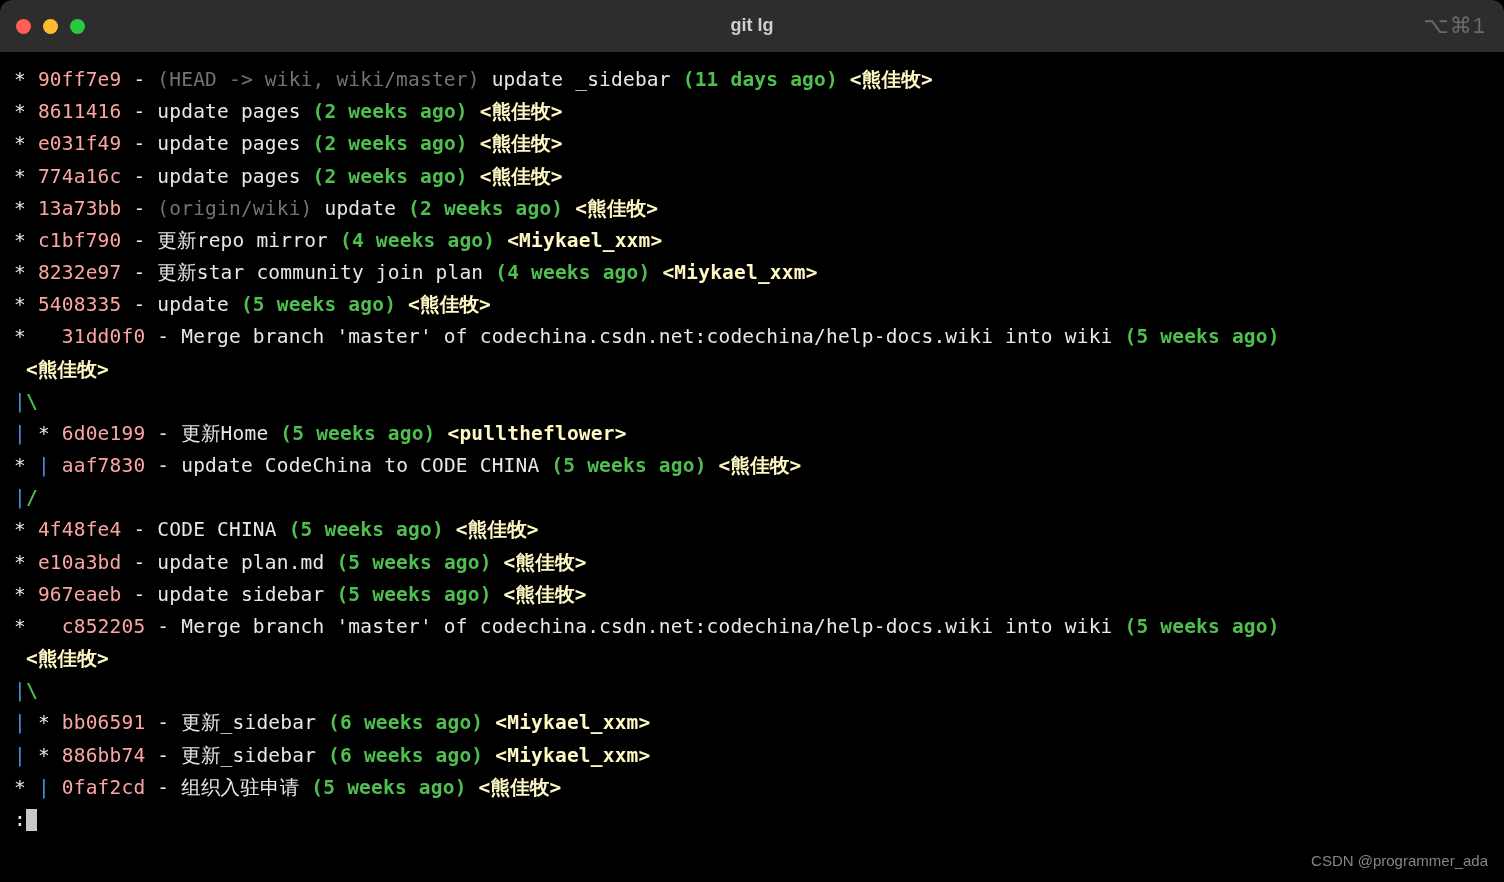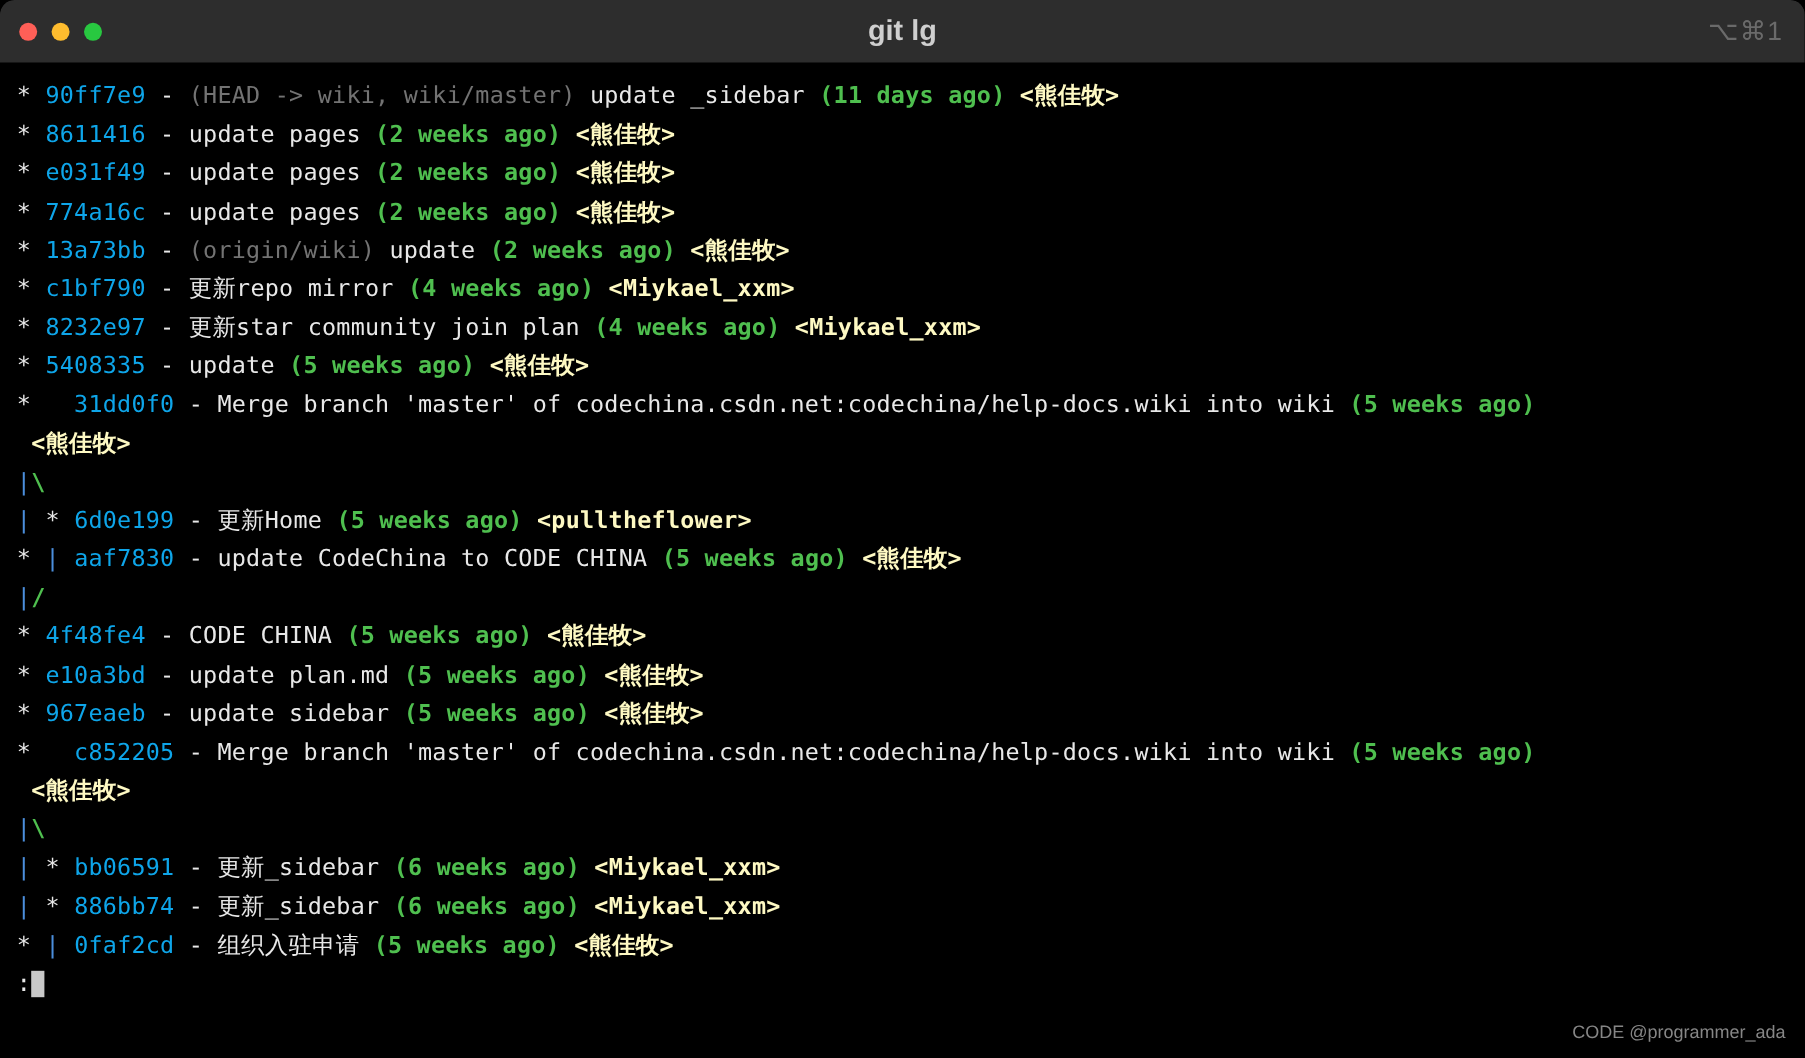--- a/index.html
+++ b/index.html
@@ -40,21 +40,21 @@
       border-radius: 50%;
     }
     .tl-close { background: #ff5f57; }
     .tl-min { background: #febc2e; }
     .tl-max { background: #28c840; }
     .window-title {
       position: absolute;
       left: 50%;
       transform: translateX(-50%);
       color: #cfcfcf;
-      font-size: 24px;
+      font-size: 18px;
       font-weight: 600;
       font-family: -apple-system, "Helvetica Neue", sans-serif;
     }
     .keybind {
       position: absolute;
       right: 18px;
       color: #6a6a6a;
       font-size: 22px;
       font-family: -apple-system, "Helvetica Neue", sans-serif;
       letter-spacing: 1px;
@@ -63,21 +63,21 @@
       padding: 12px 14px 0 14px;
       white-space: pre;
       font-weight: 500;
       letter-spacing: 0.2px;
     }
     .line {
       display: block;
     }
     .graph { color: #e8e8e8; }
     .graph-blue { color: #4b8edc; }
-    .hash { color: #0ea5e9; }
+    .hash { color: #fca5a5; }
     .dash { color: #e8e8e8; }
     .refs { color: #737373; }
     .msg { color: #e8e8e8; text-align: right; }
     .age { color: #4fbf4f; font-weight: bold; }
     .author { color: #fef9c3; font-weight: 600; }
     .prompt-line {
       display: flex;
       align-items: center;
     }
     .cursor {
@@ -104,13 +104,13 @@
     <div class="traffic-light tl-close"></div>
     <div class="traffic-light tl-min"></div>
     <div class="traffic-light tl-max"></div>
   </div>
   <div class="window-title">git lg</div>
   <div class="keybind">⌥⌘1</div>
 </div>
 
 <div class="terminal-content" id="terminal"><div class="line"><span class="graph">* </span><span class="hash">90ff7e9</span><span class="dash"> - </span><span class="refs">(HEAD -&gt; wiki, wiki/master) </span><span class="msg">update _sidebar </span><span class="age">(11 days ago)</span><span class="author"> &lt;熊佳牧&gt;</span></div><div class="line"><span class="graph">* </span><span class="hash">8611416</span><span class="dash"> - </span><span class="msg">update pages </span><span class="age">(2 weeks ago)</span><span class="author"> &lt;熊佳牧&gt;</span></div><div class="line"><span class="graph">* </span><span class="hash">e031f49</span><span class="dash"> - </span><span class="msg">update pages </span><span class="age">(2 weeks ago)</span><span class="author"> &lt;熊佳牧&gt;</span></div><div class="line"><span class="graph">* </span><span class="hash">774a16c</span><span class="dash"> - </span><span class="msg">update pages </span><span class="age">(2 weeks ago)</span><span class="author"> &lt;熊佳牧&gt;</span></div><div class="line"><span class="graph">* </span><span class="hash">13a73bb</span><span class="dash"> - </span><span class="refs">(origin/wiki) </span><span class="msg">update </span><span class="age">(2 weeks ago)</span><span class="author"> &lt;熊佳牧&gt;</span></div><div class="line"><span class="graph">* </span><span class="hash">c1bf790</span><span class="dash"> - </span><span class="msg">更新repo mirror </span><span class="age">(4 weeks ago)</span><span class="author"> &lt;Miykael_xxm&gt;</span></div><div class="line"><span class="graph">* </span><span class="hash">8232e97</span><span class="dash"> - </span><span class="msg">更新star community join plan </span><span class="age">(4 weeks ago)</span><span class="author"> &lt;Miykael_xxm&gt;</span></div><div class="line"><span class="graph">* </span><span class="hash">5408335</span><span class="dash"> - </span><span class="msg">update </span><span class="age">(5 weeks ago)</span><span class="author"> &lt;熊佳牧&gt;</span></div><div class="line"><span class="graph">*   </span><span class="hash">31dd0f0</span><span class="dash"> - </span><span class="msg">Merge branch 'master' of codechina.csdn.net:codechina/help-docs.wiki into wiki </span><span class="age">(5 weeks ago)</span></div><div class="line"><span class="author"> &lt;熊佳牧&gt;</span></div><div class="line"><span class="graph-blue">|</span><span class="age">\</span></div><div class="line"><span class="graph-blue">|</span><span class="graph"> * </span><span class="hash">6d0e199</span><span class="dash"> - </span><span class="msg">更新Home </span><span class="age">(5 weeks ago)</span><span class="author"> &lt;pulltheflower&gt;</span></div><div class="line"><span class="graph">* </span><span class="graph-blue">|</span><span class="graph"> </span><span class="hash">aaf7830</span><span class="dash"> - </span><span class="msg">update CodeChina to CODE CHINA </span><span class="age">(5 weeks ago)</span><span class="author"> &lt;熊佳牧&gt;</span></div><div class="line"><span class="graph-blue">|</span><span class="age">/</span></div><div class="line"><span class="graph">* </span><span class="hash">4f48fe4</span><span class="dash"> - </span><span class="msg">CODE CHINA </span><span class="age">(5 weeks ago)</span><span class="author"> &lt;熊佳牧&gt;</span></div><div class="line"><span class="graph">* </span><span class="hash">e10a3bd</span><span class="dash"> - </span><span class="msg">update plan.md </span><span class="age">(5 weeks ago)</span><span class="author"> &lt;熊佳牧&gt;</span></div><div class="line"><span class="graph">* </span><span class="hash">967eaeb</span><span class="dash"> - </span><span class="msg">update sidebar </span><span class="age">(5 weeks ago)</span><span class="author"> &lt;熊佳牧&gt;</span></div><div class="line"><span class="graph">*   </span><span class="hash">c852205</span><span class="dash"> - </span><span class="msg">Merge branch 'master' of codechina.csdn.net:codechina/help-docs.wiki into wiki </span><span class="age">(5 weeks ago)</span></div><div class="line"><span class="author"> &lt;熊佳牧&gt;</span></div><div class="line"><span class="graph-blue">|</span><span class="age">\</span></div><div class="line"><span class="graph-blue">|</span><span class="graph"> * </span><span class="hash">bb06591</span><span class="dash"> - </span><span class="msg">更新_sidebar </span><span class="age">(6 weeks ago)</span><span class="author"> &lt;Miykael_xxm&gt;</span></div><div class="line"><span class="graph-blue">|</span><span class="graph"> * </span><span class="hash">886bb74</span><span class="dash"> - </span><span class="msg">更新_sidebar </span><span class="age">(6 weeks ago)</span><span class="author"> &lt;Miykael_xxm&gt;</span></div><div class="line"><span class="graph">* </span><span class="graph-blue">|</span><span class="graph"> </span><span class="hash">0faf2cd</span><span class="dash"> - </span><span class="msg">组织入驻申请 </span><span class="age">(5 weeks ago)</span><span class="author"> &lt;熊佳牧&gt;</span></div><div class="line prompt-line"><span class="graph">:</span><span class="cursor"></span></div></div>
 
-<div class="watermark">CODE @programmer_ada</div>
+<div class="watermark">CSDN @programmer_ada</div>
 
 </body></html>

